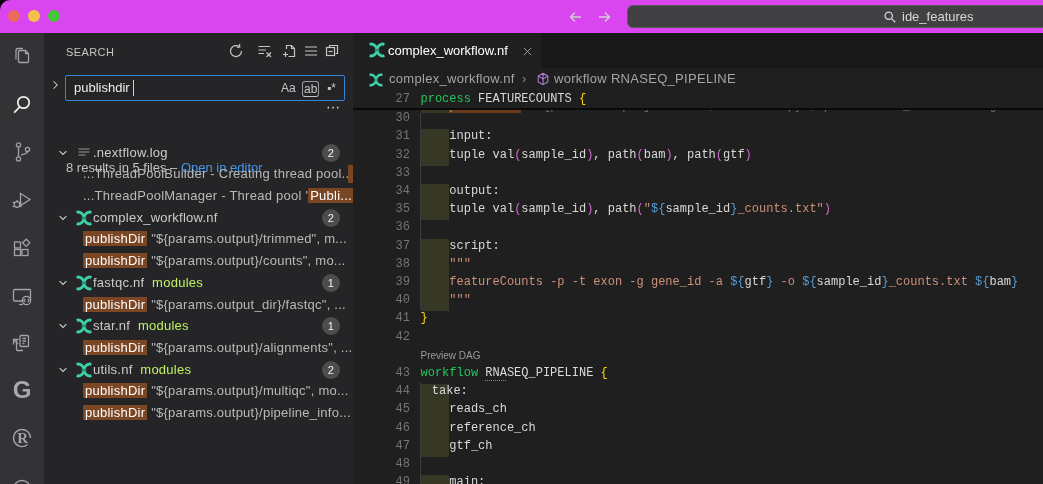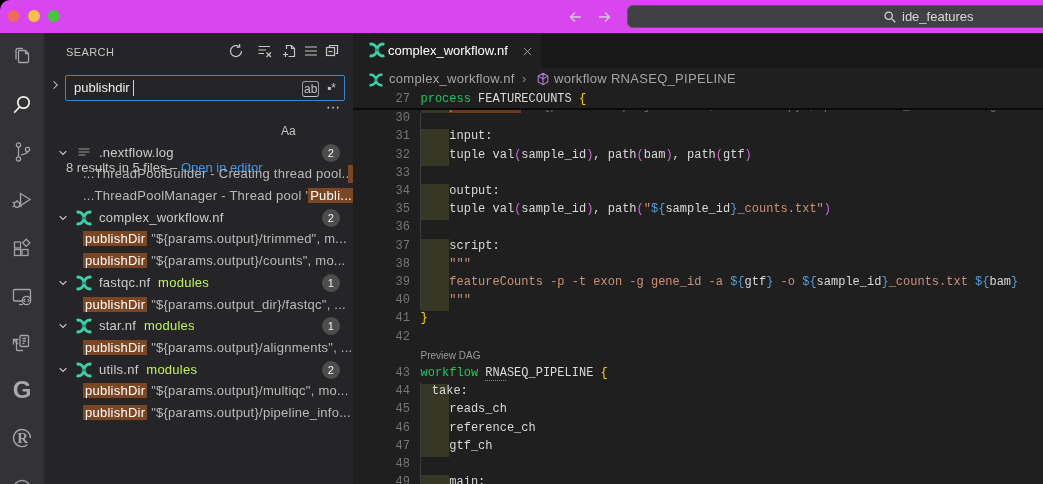--- a/index.html
+++ b/index.html
@@ -28,21 +28,21 @@
   .inbtn { position:absolute; top:5px; font-size:12px; color:#c5c5c5; }
   #chev-in { position:absolute; left:5px; top:46px; color:#cccccc; }
   #dots { position:absolute; left:282px; top:66px; color:#cccccc; font-size:14px; letter-spacing:2px; }
   #results { position:absolute; left:22px; top:84px; font-size:13px; color:#c2c2c2;margin-top:43px; }
   #results a { color:#4595e8; text-decoration:none; }
   
   .trow { position:absolute; left:0; width:309px; height:22px; line-height:22px;
           font-size:13px; color:#cccccc; white-space:pre; overflow:hidden; letter-spacing:0.25px; }
   .trow .chev { position:absolute; left:13px; top:5px; }
   .trow .ficon { position:absolute; left:32px; top:3px; }
-  .trow .lbl { position:absolute; left:55px; top:0; }
+  .trow .lbl { position:absolute; left:49px; top:0; }
   .trow .mod { color:#bef264; }
   .trow .badge { position:absolute; right:13px; top:2px; min-width:18px; height:18px;
                  border-radius:9px; background:#4d4d4d; color:#f2f2f2; font-size:11px;
                  line-height:18px; text-align:center; }
   .mrow { position:absolute; left:39px; top:0; width:270px; overflow:hidden; white-space:pre; color:#b9b9b9; }
   .hl { background:#7a4624; color:#ffffff; padding:0 2px; }
   
   #tabstrip { left:353px; top:33px; width:690px; height:35px; background:#181818; }
   #tab1 { position:absolute; left:0; top:0; width:188px; height:35px; background:#1f1f1f;
           color:#ffffff; font-size:13px; }
@@ -162,21 +162,21 @@
         <path d="M5.5 4.5v-2h8v8h-2" stroke="#c5c5c5" stroke-width="1.2" fill="none"></path>
         <rect x="2.5" y="4.5" width="8" height="8" stroke="#c5c5c5" stroke-width="1.2" fill="none"></rect>
         <path d="M4.5 8.5h4" stroke="#c5c5c5" stroke-width="1.2" fill="none"></path>
       </svg>
     <svg id="chev-in" width="12" height="12" viewBox="0 0 16 16" fill="none" stroke="#cccccc" stroke-width="1.4">
         <path d="M6 3l5 5-5 5"></path>
       </svg>
     <div id="sinput">
       <span class="txt">publishdir</span>
       <span class="cursor"></span>
-      <span class="inbtn" style="left:215px;margin-top:43px;">Aa</span>
+      <span class="inbtn" style="left:215px;">Aa</span>
       <span class="inbtn" style="left:236px; border:1px solid #9a9aa0; border-radius:3px; padding:0 1px; border-bottom:1px solid #c5c5c5;">ab</span>
       <span class="inbtn" style="left:261px;">▪*</span>
     </div>
     <div id="dots">⋯</div>
     <div id="results">8 results in 5 files – <a>Open in editor</a></div>
     <div class="trow" style="top:108.6px"><svg class="chev" width="12" height="12" viewBox="0 0 16 16" fill="none" stroke="#cccccc" stroke-width="1.5">
           <path d="M3.5 5.5L8 10l4.5-4.5"></path>
         </svg><svg class="ficon" width="16" height="16" viewBox="0 0 16 16" fill="none" stroke="#9a9a9a" stroke-width="1.2">
           <path d="M2.5 4h11M2.5 7h11M2.5 10h7"></path>
         </svg><span class="lbl">.nextflow.log</span><span class="badge">2</span></div>

